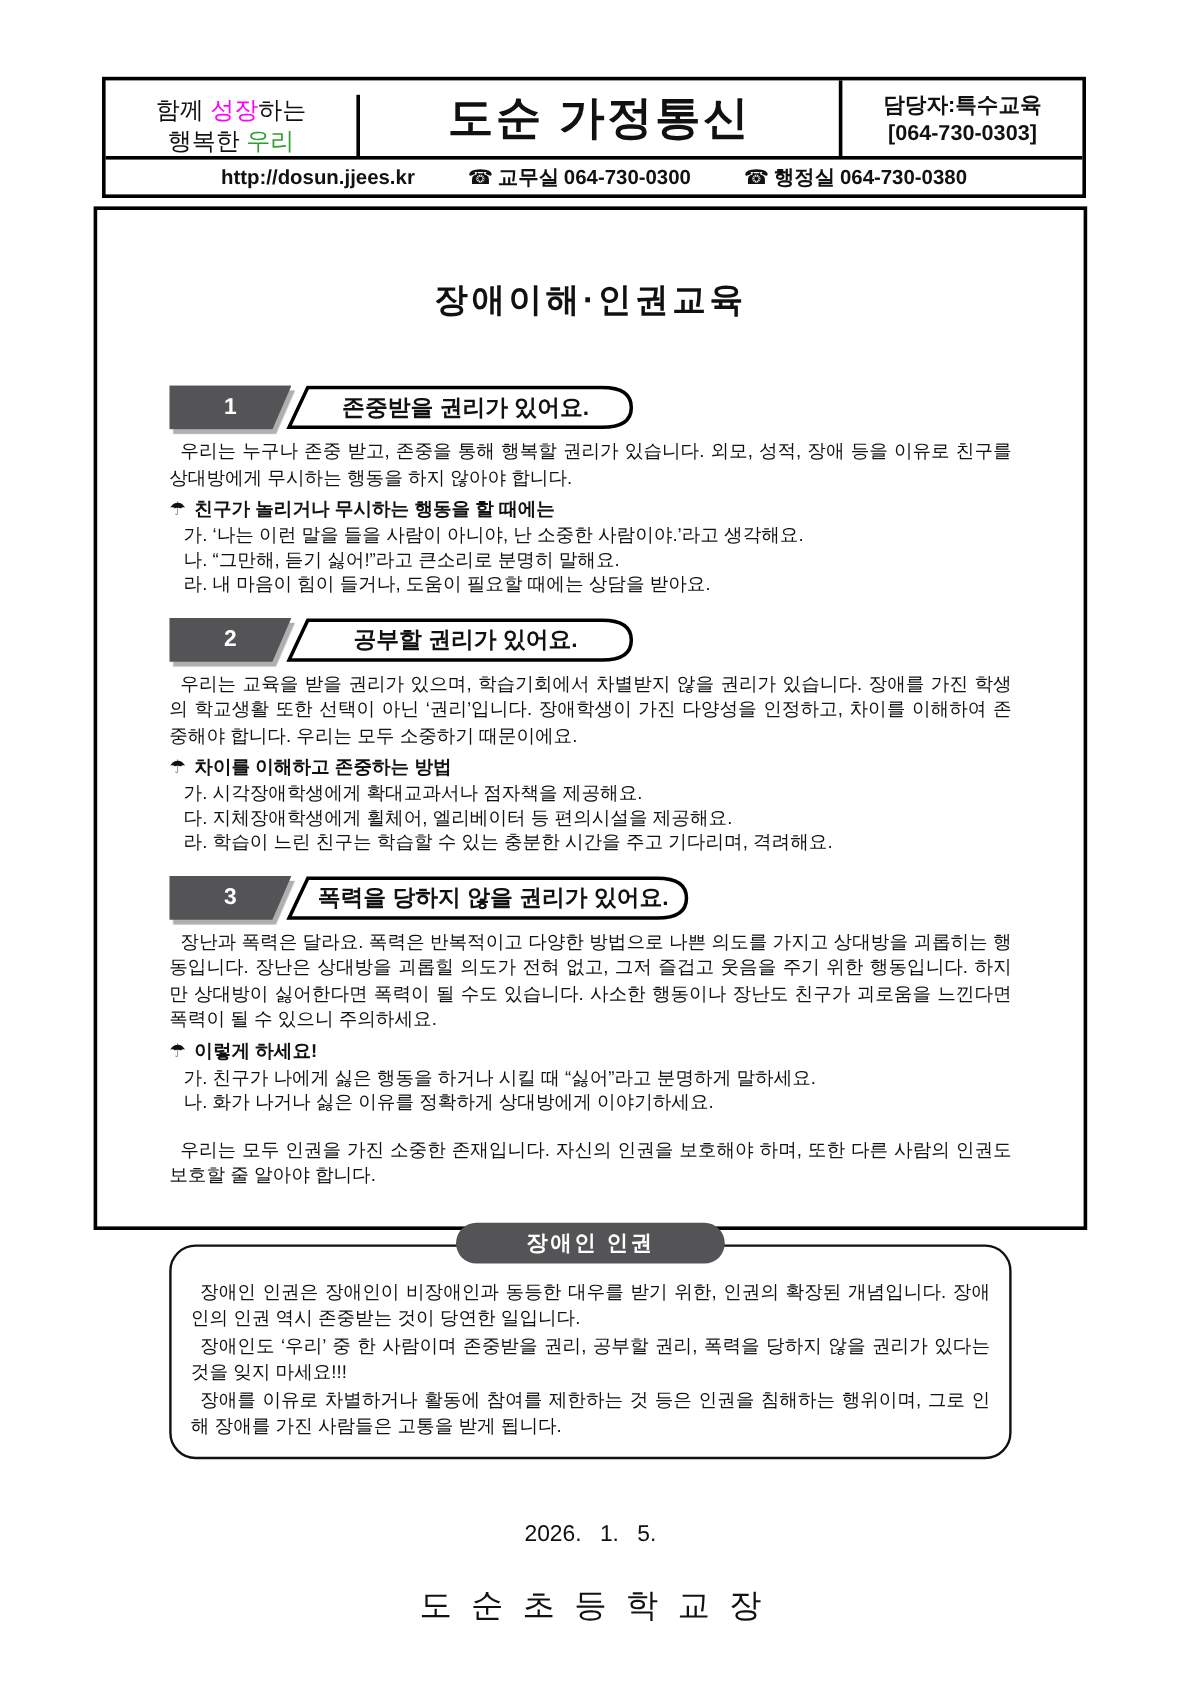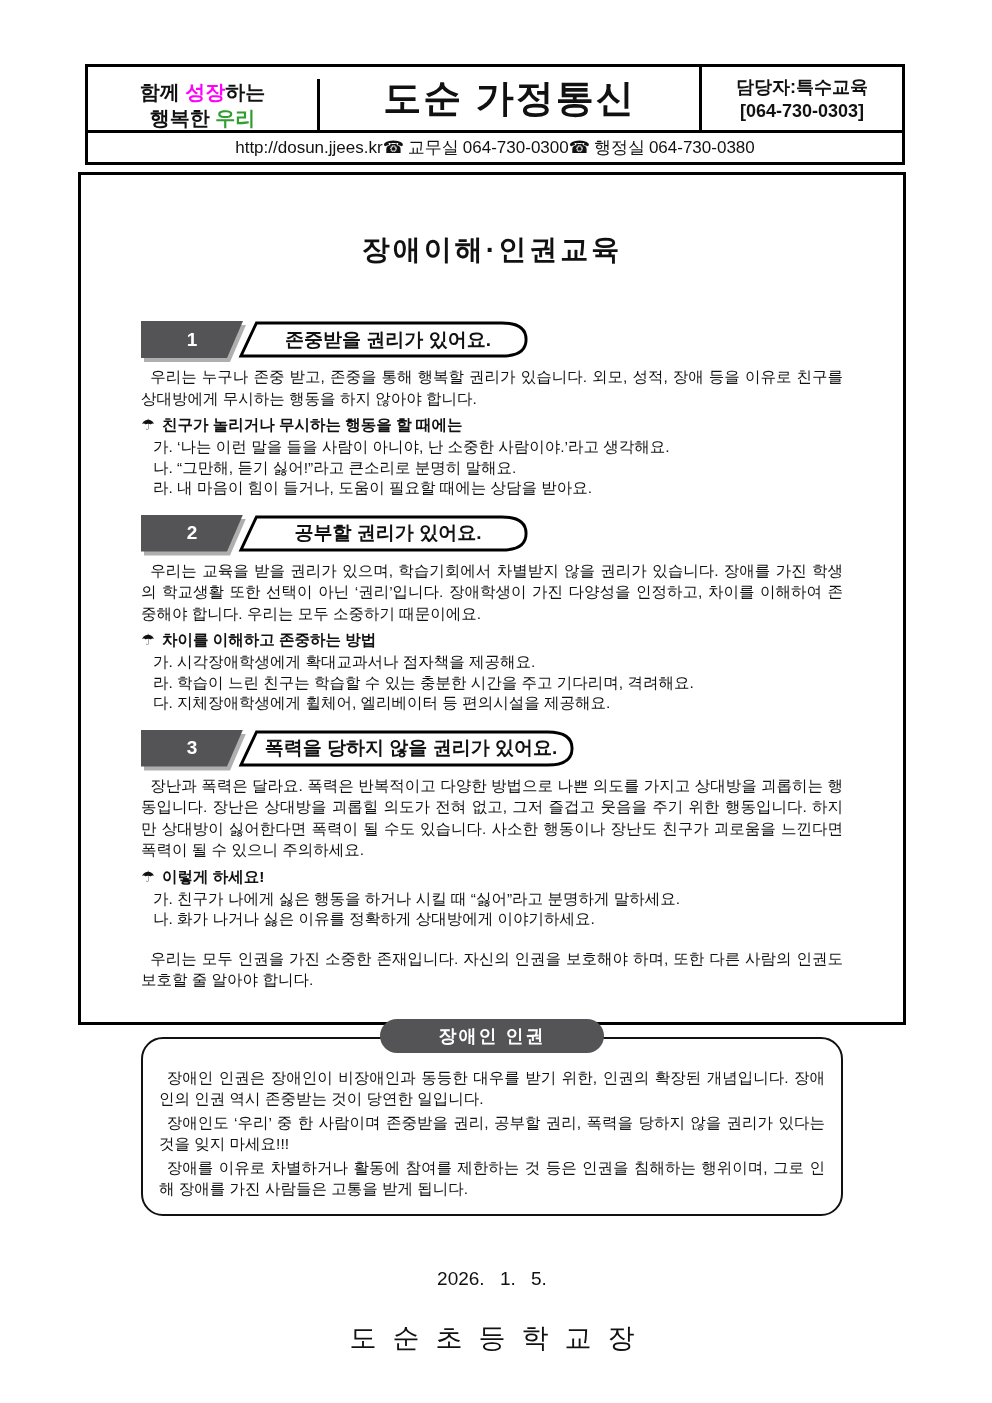--- a/index.html
+++ b/index.html
@@ -11,26 +11,26 @@
     color:#111;
   }
 
   
   .masthead {
     position:absolute; left:85px; top:64px; width:820px;
     border:3px solid #000; background:#fff;
   }
   .masthead-row1 { display:flex; height:66px; border-bottom:3px solid #000; }
   .mast-cell { display:flex; flex-direction:column; justify-content:center; align-items:center; }
-  .mast-left  { width:232px; border-right:3px solid #000; font-weight:700; font-size:20px; line-height:26px;margin-top:12px; }
+  .mast-left  { width:212px; border-right:3px solid #000; font-weight:400; font-size:20px; line-height:26px;margin-top:12px; }
   .mast-center{ flex:1; border-right:3px solid #000; font-weight:700; font-size:38px; letter-spacing:2px; }
   .mast-right { width:200px; font-weight:700; font-size:18px; line-height:24px; }
   .masthead-row2 {
-    height:29px; display:flex; align-items:center; justify-content:center; 
-    font-weight:400; font-size:17px;
+    height:29px; display:flex; align-items:center; justify-content:center; gap:44px;
+    font-weight:700; font-size:17px;
   }
   .hl-magenta { color:#ff00ff; }
   .hl-green   { color:#2e9e2e; }
   .phone-pair { display:inline-flex; align-items:center; gap:4px; }
 
   
   .content-box {
     position:absolute; left:78px; top:172px; width:828px; height:853px;
     border:3px solid #000; background:#fff;
     padding:0 60px;
@@ -171,22 +171,22 @@
         <span class="sec-title-text">공부할 권리가 있어요.</span>
       </div>
     </div>
     <div class="para">우리는 교육을 받을 권리가 있으며, 학습기회에서 차별받지 않을 권리가 있습니다. 장애를 가진 학생의 학교생활 또한 선택이 아닌 ‘권리’입니다. 장애학생이 가진 다양성을 인정하고, 차이를 이해하여 존중해야 합니다. 우리는 모두 소중하기 때문이에요.</div>
     <div class="bullet-line">
       <span class="bullet-glyph">☂</span>
       <span>차이를 이해하고 존중하는 방법</span>
     </div>
     <div class="item-list">
       <div>가. 시각장애학생에게 확대교과서나 점자책을 제공해요.</div>
+      <div>다. 지체장애학생에게 휠체어, 엘리베이터 등 편의시설을 제공해요.</div>
       <div>라. 학습이 느린 친구는 학습할 수 있는 충분한 시간을 주고 기다리며, 격려해요.</div>
-      <div>다. 지체장애학생에게 휠체어, 엘리베이터 등 편의시설을 제공해요.</div>
     </div>
   </div>
 
   <div class="section">
     <div class="sec-header">
       <div class="sec-num-wrap">
         <div class="sec-num">3</div>
       </div>
       <div class="sec-title w-wide">
         <svg viewBox="0 0 346 38" preserveAspectRatio="none" aria-hidden="true">

